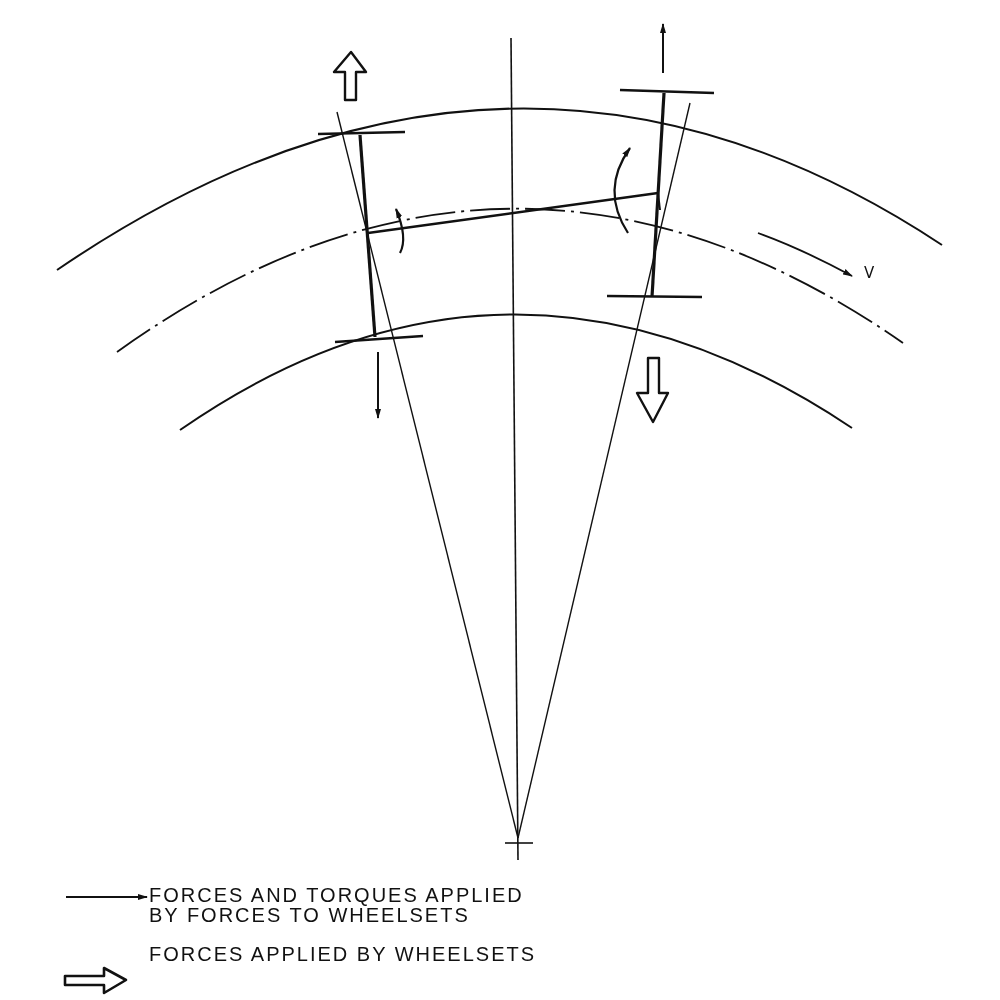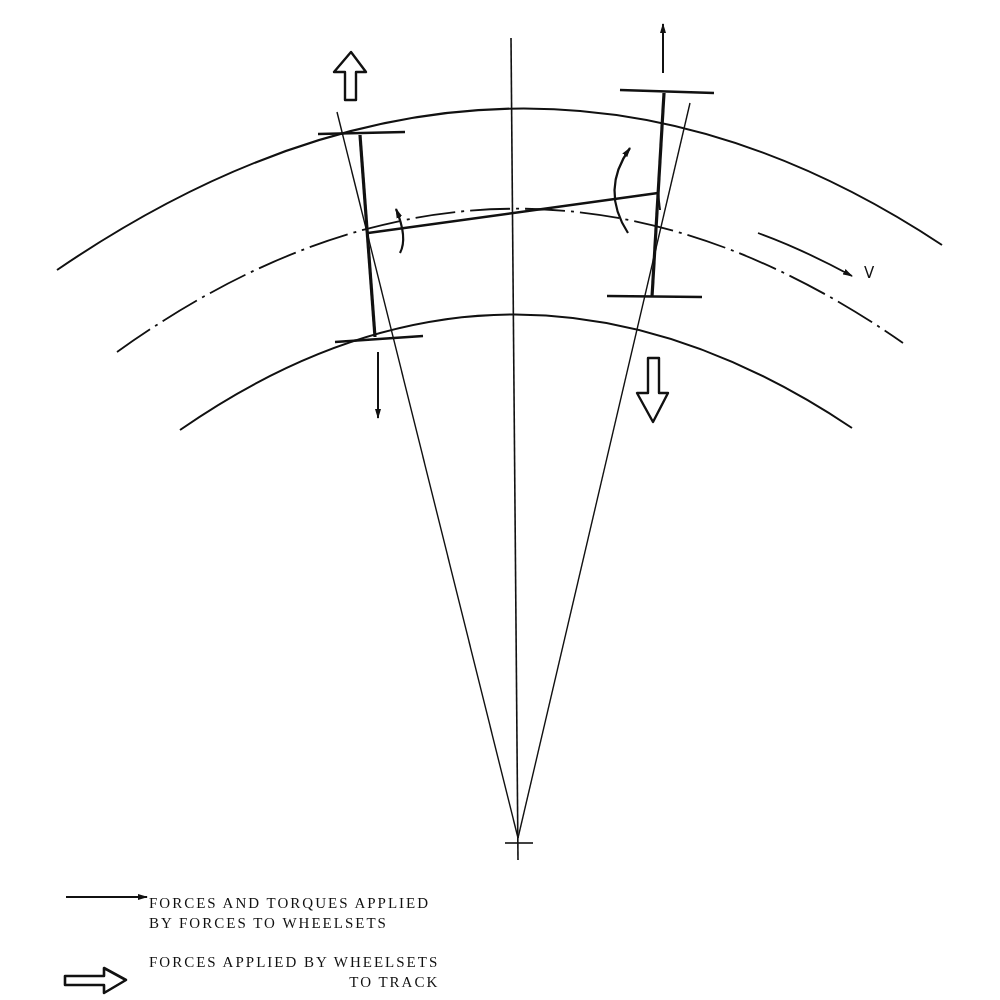--- a/index.html
+++ b/index.html
@@ -1,18 +1,18 @@
 <!DOCTYPE html>
 <html><head>
 <meta charset="utf-8">
 <style>
   html, body { margin: 0; padding: 0; background: #ffffff; }
   body { width: 1000px; height: 1000px; position: relative; overflow: hidden; font-family: "DejaVu Sans", sans-serif; }
   svg.diagram { position: absolute; left: 0; top: 0; }
-  .legend-text { position: absolute; font-family: Liberation Serif, serif; font-size: 15px; letter-spacing: 2px; color: #111; line-height: 20px; white-space: nowrap; margin-top: 8px; }
+  .legend-text { position: absolute; font-family: Liberation Sans, sans-serif; font-size: 20px; letter-spacing: 2px; color: #111; line-height: 20px; white-space: nowrap; }
   .v-label { position: absolute; font-family: "DejaVu Sans", sans-serif; font-size: 15px; color: #111; }
 </style>
 </head>
 <body>
 
 <svg class="diagram" width="1000" height="1000" viewBox="0 0 1000 1000" xmlns="http://www.w3.org/2000/svg">
   <defs>
     <marker id="arrowHead" markerWidth="10" markerHeight="8" refX="9" refY="4" orient="auto" markerUnits="userSpaceOnUse">
       <path d="M0,1 L10,4 L0,7 Z" fill="#111"></path>
     </marker>
@@ -60,14 +60,13 @@
 
 <div class="v-label" style="left:864px; top:264px;">V</div>
 
 <div class="legend-text" style="left:149px; top:885px;">
   <div>FORCES AND TORQUES  APPLIED</div>
   <div>BY FORCES TO WHEELSETS</div>
 </div>
 
 <div class="legend-text" style="left:149px; top:944px;text-align:right;">
   <div>FORCES APPLIED BY WHEELSETS</div>
-  <div>TO TRACK</div>
 </div>
 
 </body></html>

